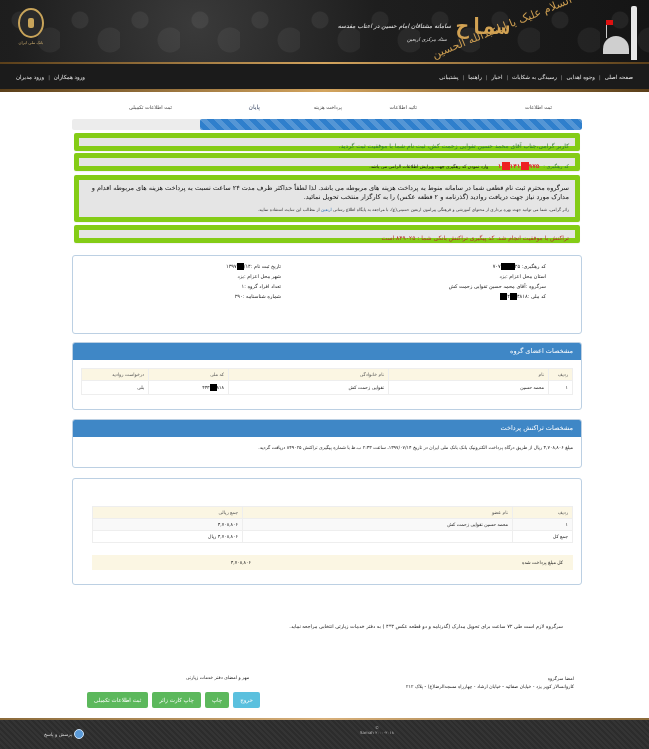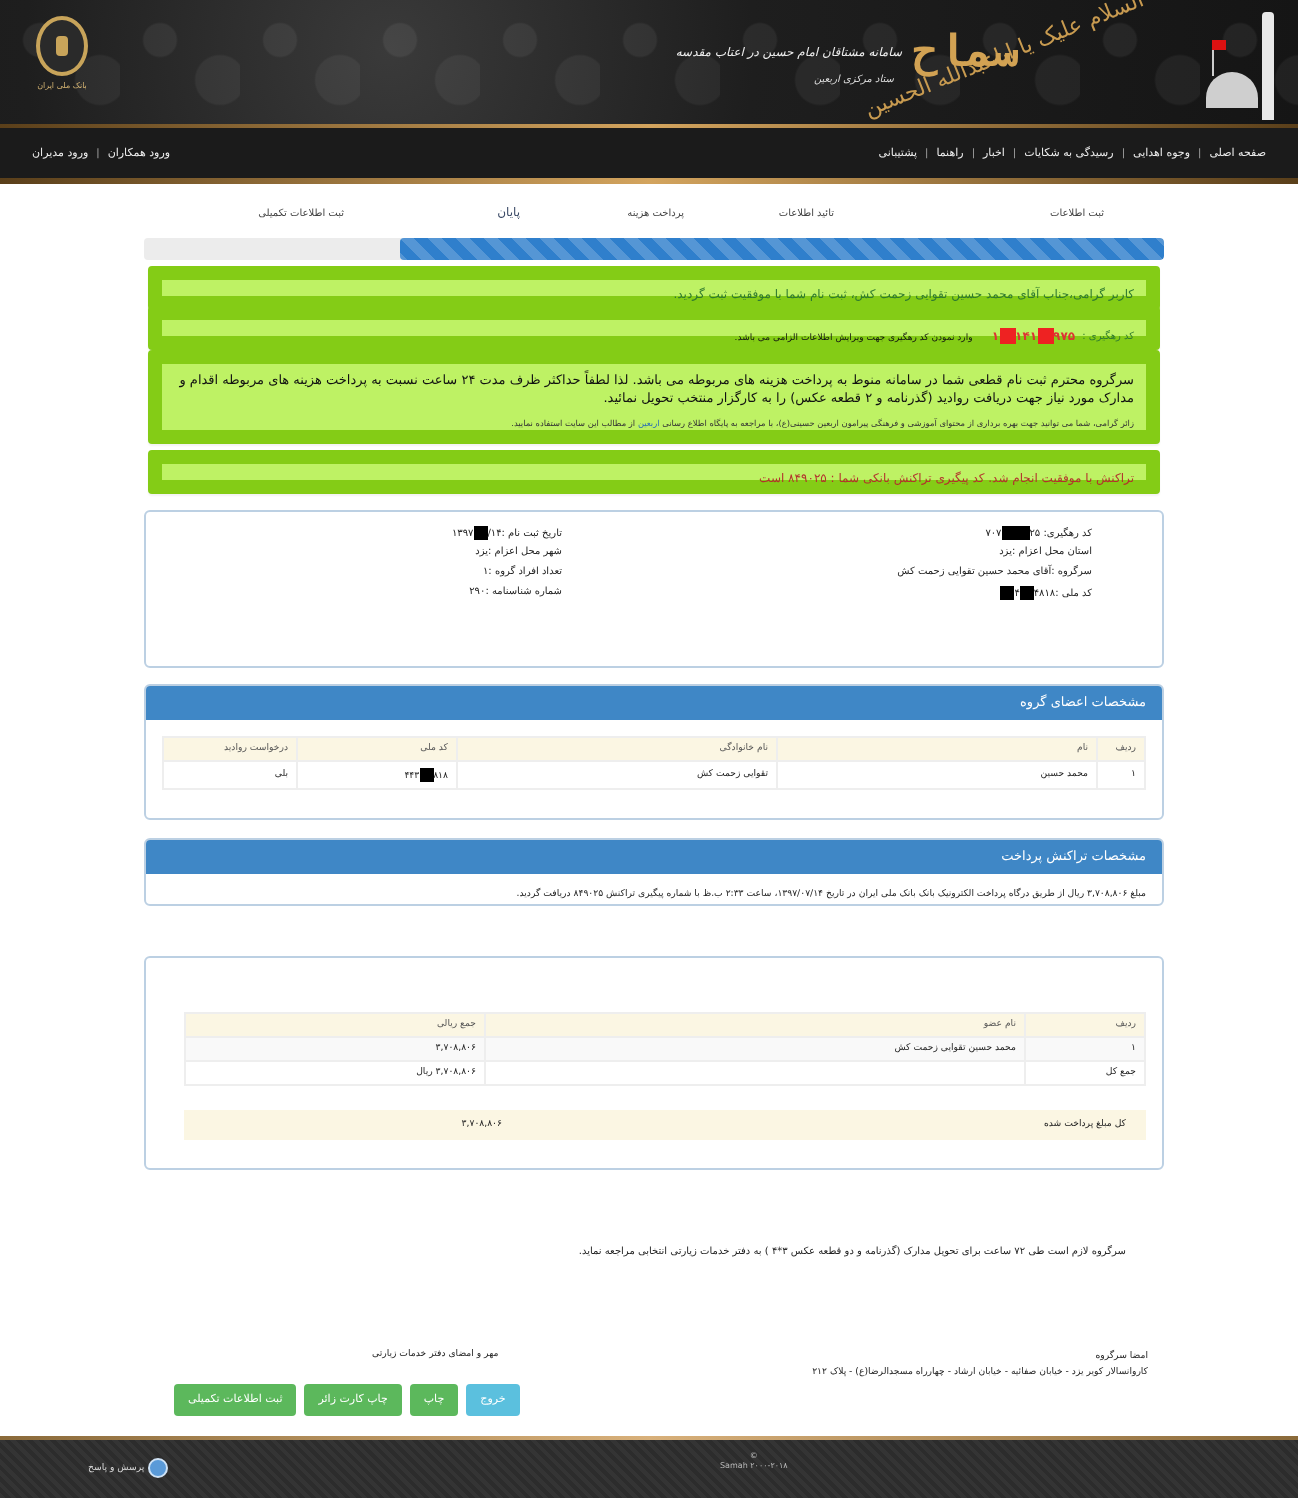--- a/index.html
+++ b/index.html
@@ -42,21 +42,21 @@
   .steps { position: absolute; left: 72px; top: 104px; width: 510px; height: 12px; }
   .step { position: absolute; top: 0; font-size: 5px; color: #444; white-space: nowrap; }
   .step.active { font-size: 6px; color: #3b4a66; top: -1px; }
   .progress { position: absolute; left: 72px; top: 119px; width: 510px; height: 11px; background: #ececec; border-radius: 2px; overflow: hidden; }
   .progress-fill { position: absolute; right: 0; top: 0; height: 11px; border-radius: 2px;
     background-color: #2f7fcc;
     background-image: linear-gradient(45deg, rgba(255,255,255,.18) 25%, transparent 25%, transparent 50%, rgba(255,255,255,.18) 50%, rgba(255,255,255,.18) 75%, transparent 75%, transparent);
     background-size: 14px 14px; }
 
   
-  .alert { position: absolute; left: 74px; width: 506px; background: #bef264; border: 7px solid #84cc16; border-radius: 2px; padding: 4px 6px; box-shadow: 0 1px 1px rgba(0,0,0,.05); }
+  .alert { position: absolute; left: 74px; width: 506px; background: #e5e5e5; border: 5px solid #84cc16; border-radius: 2px; padding: 4px 6px; box-shadow: 0 1px 1px rgba(0,0,0,.05); }
   .alert-success { top: 133px; height: 17px; }
   .alert-success span { color: #2f7a2f; font-size: 6px; }
   .alert-tracking { top: 153px; height: 18px; }
   .alert-tracking .lbl { color: #2f7a2f; font-size: 5px; }
   .alert-tracking .code { color: #d33; font-weight: bold; font-size: 6px; margin: 0 2px; }
   .redact-red { display: inline-block; width: 8px; height: 8px; background: #e22; vertical-align: middle; }
   .redact-black { display: inline-block; width: 7px; height: 7px; background: #000; vertical-align: middle; }
   .alert-tracking .hint { color: #111; font-size: 4.5px; margin-right: 6px; }
   .alert-main { top: 175px; height: 47px; }
   .alert-main .big { font-size: 6.5px; color: #111; line-height: 9px; }
@@ -66,21 +66,21 @@
   .alert-bank span { color: #b3322c; font-size: 6px; }
 
   
   .panel { position: absolute; left: 72px; width: 510px; border: 1px solid #bcd0e3; border-radius: 3px; background: #fff; overflow: hidden; }
   .panel-head { height: 17px; background: #3f87c6; color: #fff; font-size: 6.5px; padding: 4px 8px; }
   .panel-info { top: 255px; height: 79px; }
   .info-grid { position: relative; height: 60px; }
   .info-item { position: absolute; font-size: 5px; color: #222; white-space: nowrap; }
 
   .panel-members { top: 342px; height: 68px; }
-  .panel-tx { top: 419px; height: 34px; }
+  .panel-tx { top: 419px; height: 49px; }
   .panel-tx .body { padding: 8px 8px; font-size: 4.6px; color: #222; }
   .panel-cost { top: 478px; height: 107px; }
 
   table.t { border-collapse: collapse; position: absolute; }
   table.t td, table.t th { font-size: 4.6px; padding: 3px 4px; text-align: right; border: 1px solid #eee; white-space: nowrap; font-weight: normal; }
   table.t thead th { background: #fbf6e3; color: #555; }
   table.t tbody td { color: #222; }
   .row-alt td { background: #f9f9f9; }
   .bold td { font-weight: bold; }
 

